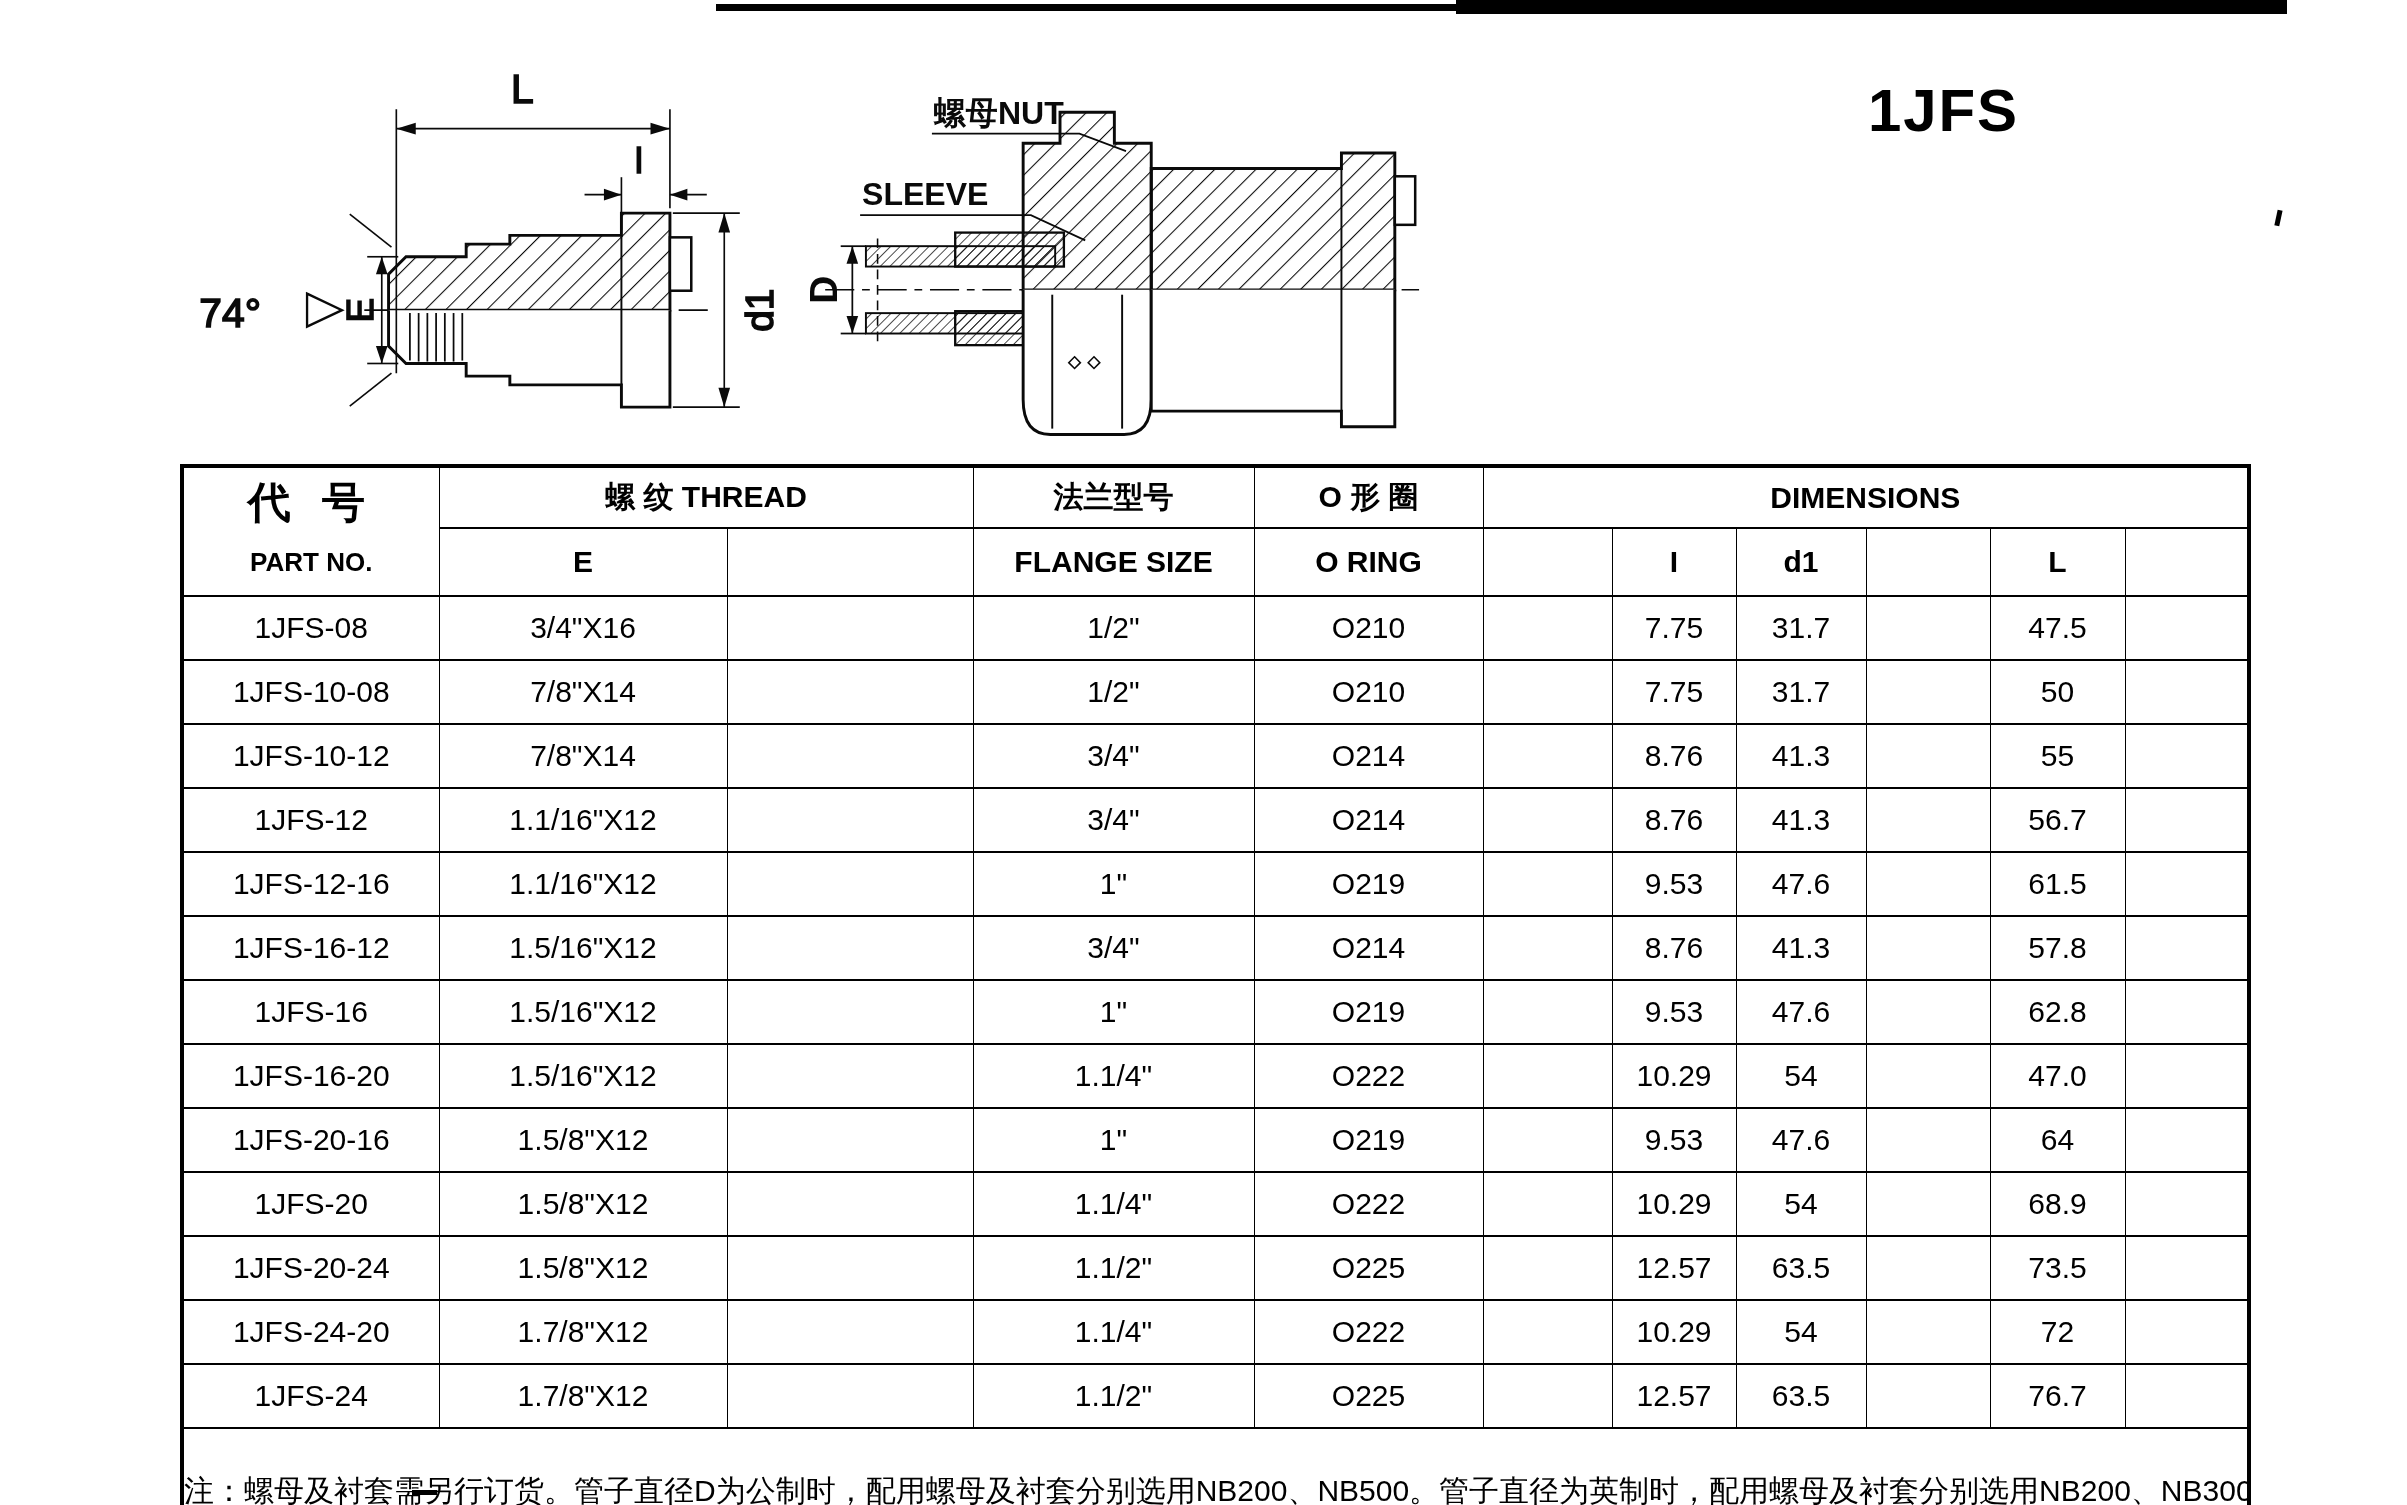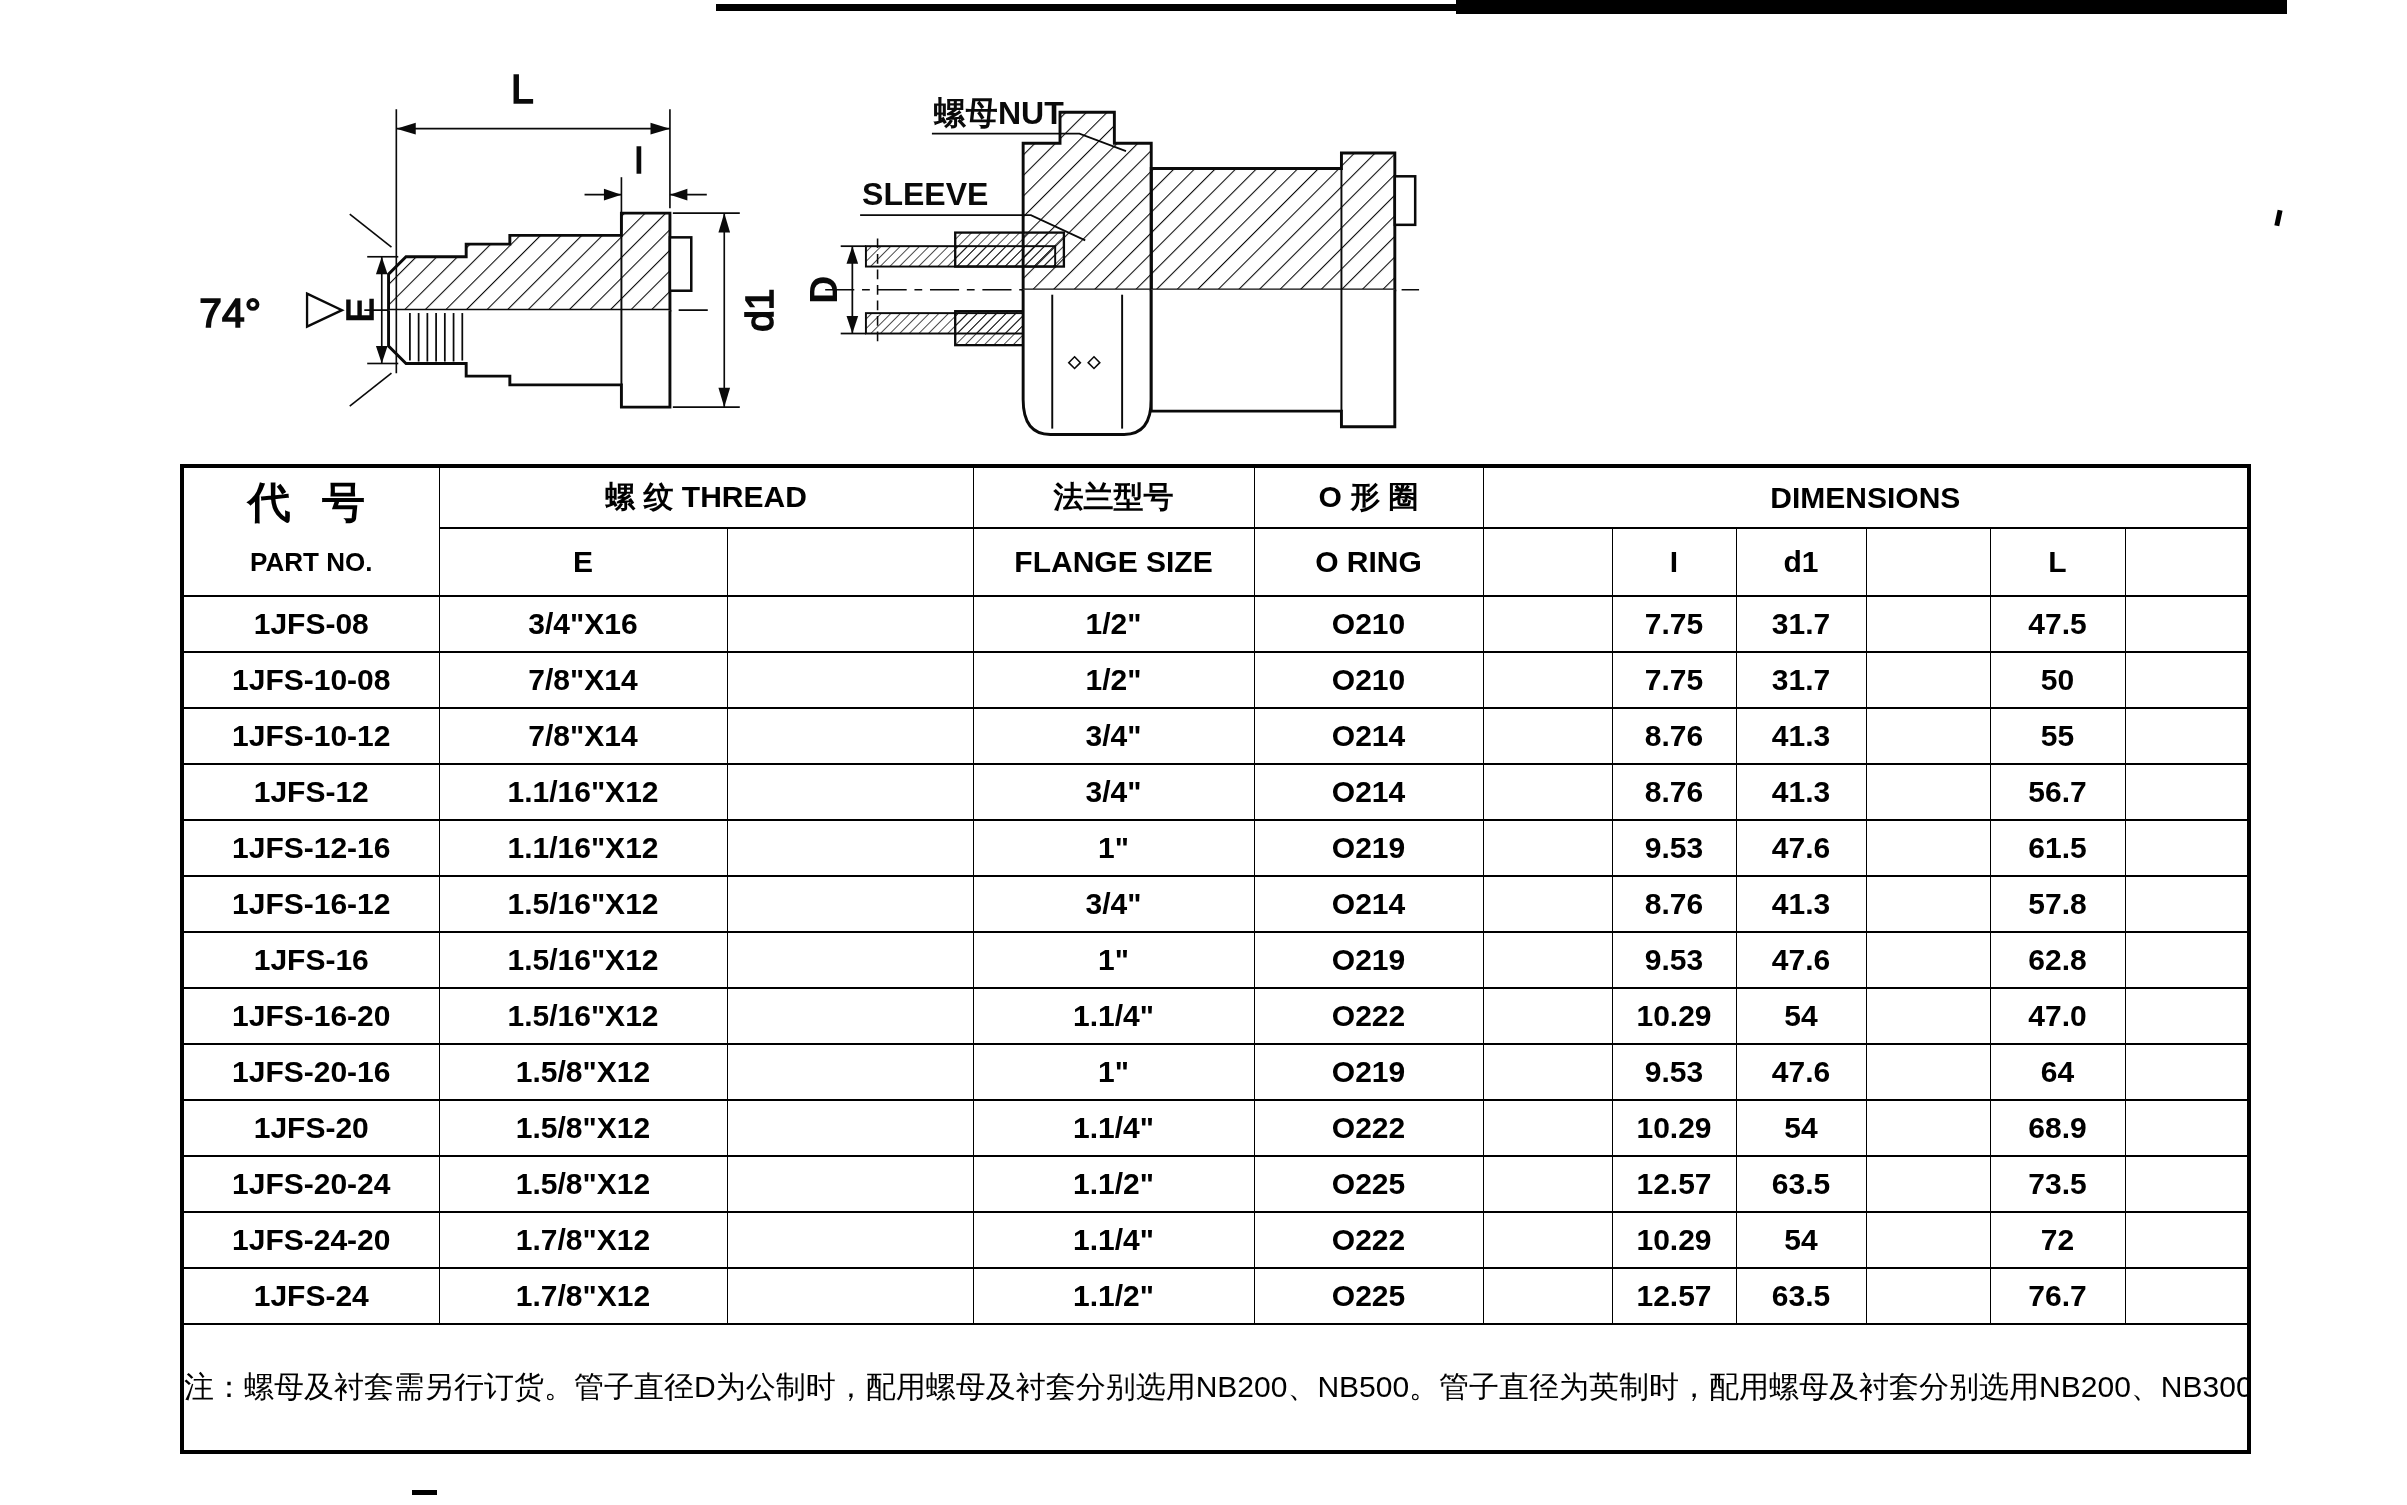--- a/index.html
+++ b/index.html
@@ -27,21 +27,21 @@
     border:4.9px solid #000;
   }
   table.spec-table td {
     border-left:1.9px solid #000; border-right:1.9px solid #000;
     border-top:2.9px solid #000; border-bottom:2.9px solid #000;
     text-align:center; vertical-align:middle;
     font-size:30px; padding:0; overflow:hidden; white-space:nowrap;
   }
   tr.hrow1 { height:62px; }
   tr.hrow2 { height:68px; }
-  tbody tr { height:56px;font-weight:bold; }
+  tbody tr { height:64px; }
   .hdr { font-weight:bold; font-size:31px; }
   .hdr-cn { font-size:33px; }
   .partno-cell .cn { font-weight:bold; font-size:43px; letter-spacing:9.7px; line-height:60px; }
   .partno-cell .en { font-weight:bold; font-size:26px; line-height:60px; }
   td.note-cell {
     text-align:left; vertical-align:top; white-space:normal;
     padding:7.8px 13.6px 5.8px 13.6px; font-size:31px; line-height:1.34; height:128px;
     font-weight:normal;
   }
 </style>
@@ -150,20 +150,21 @@
     <line x1="44" y1="202" x2="70" y2="202"></line>
     <line x1="44" y1="292" x2="70" y2="292"></line>
     <line x1="56" y1="202" x2="56" y2="292"></line>
     <polygon points="56,202 50,220 62,220" stroke="none"></polygon>
     <polygon points="56,292 50,274 62,274" stroke="none"></polygon>
     <text transform="translate(40 247) rotate(-90)" font-size="40" font-weight="bold" text-anchor="middle" stroke="none">D</text>
   </g>
 </svg>
 
 <div class="title-block">
+  <div class="title-model">1JFS</div>
 </div>
 
 <table class="spec-table">
   <colgroup>
     <col style="width:257px">
       <col style="width:288px">
       <col style="width:246px">
     <col style="width:281px">
       <col style="width:229px">
       <col style="width:129px">

